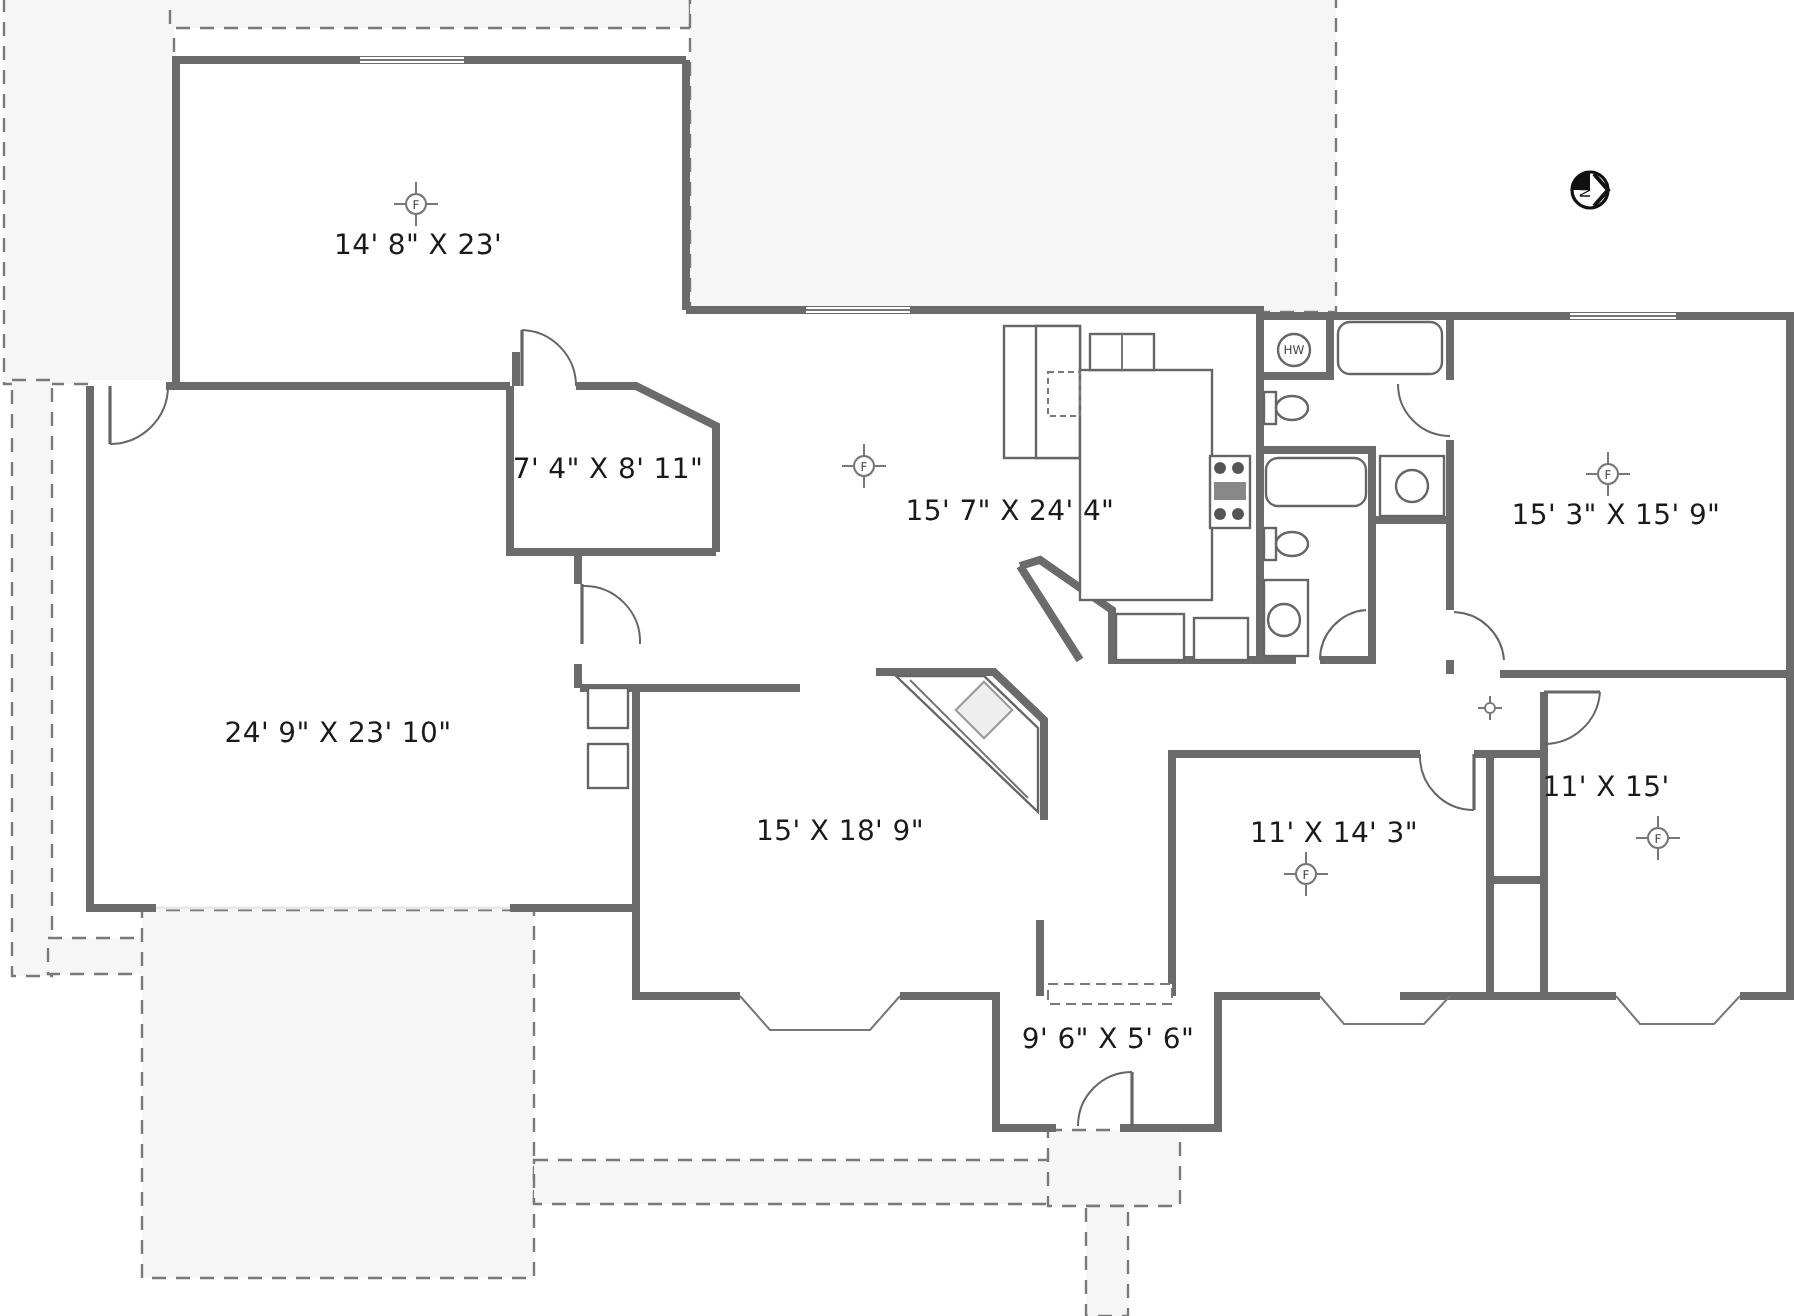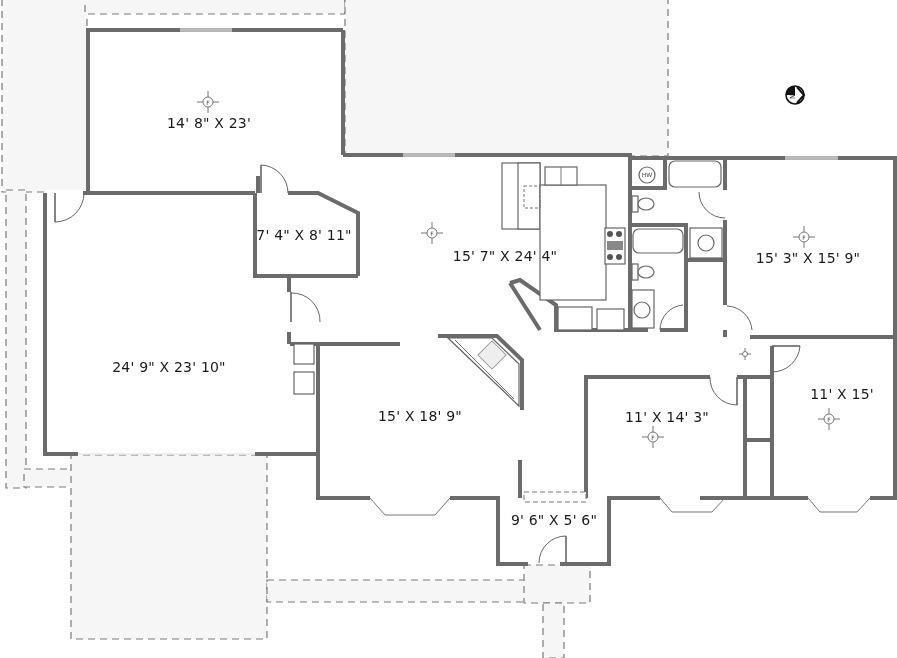--- a/index.html
+++ b/index.html
@@ -221,15 +221,15 @@
 </svg>
 
 <div class="label-layer">
   <div class="room-text" style="left:209px; top:123px;">14' 8" X 23'</div>
   <div class="room-text" style="left:304px; top:235px;">7' 4" X 8' 11"</div>
   <div class="room-text" style="left:505px; top:256px;">15' 7" X 24' 4"</div>
   <div class="room-text" style="left:808px; top:258px;">15' 3" X 15' 9"</div>
   <div class="room-text" style="left:169px; top:367px;">24' 9" X 23' 10"</div>
   <div class="room-text" style="left:420px; top:416px;">15' X 18' 9"</div>
   <div class="room-text" style="left:667px; top:417px;">11' X 14' 3"</div>
-  <div class="room-text" style="left:842px; top:394px;">11' X 15'</div>
+  <div class="room-text" style="left:803px; top:394px;">11' X 15'</div>
   <div class="room-text" style="left:554px; top:520px;">9' 6" X 5' 6"</div>
 </div>
 
 </body></html>

